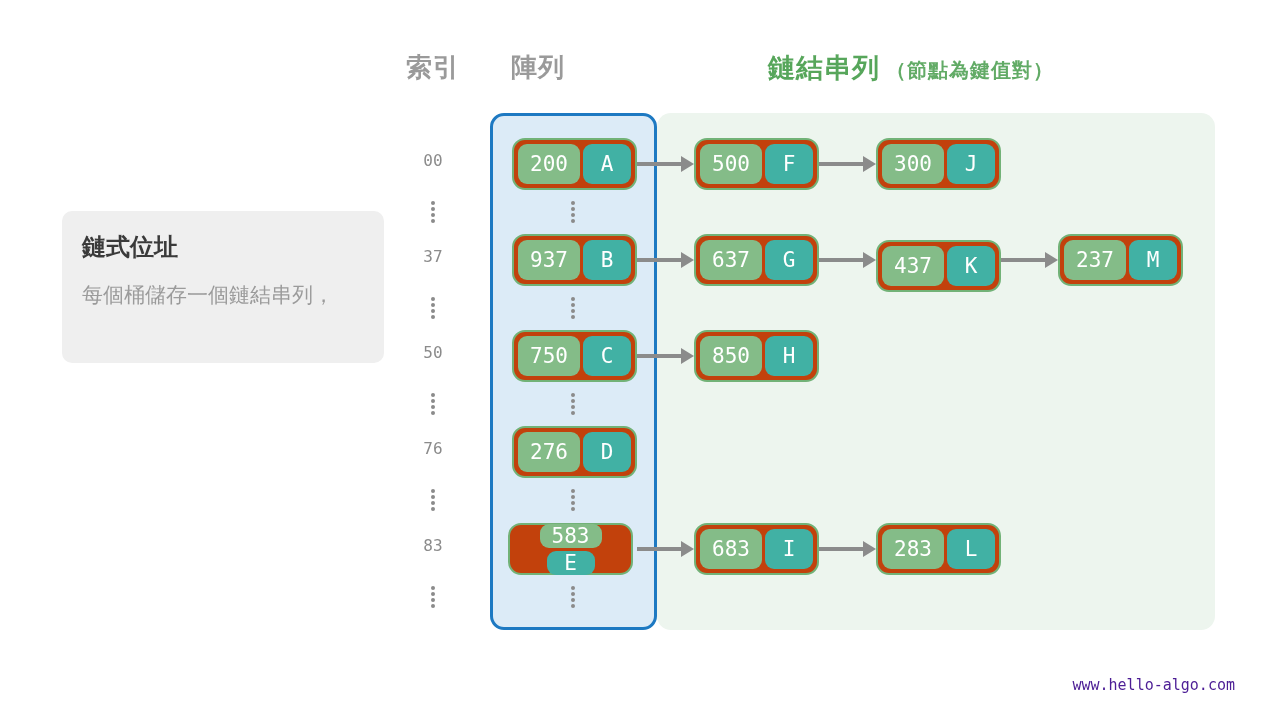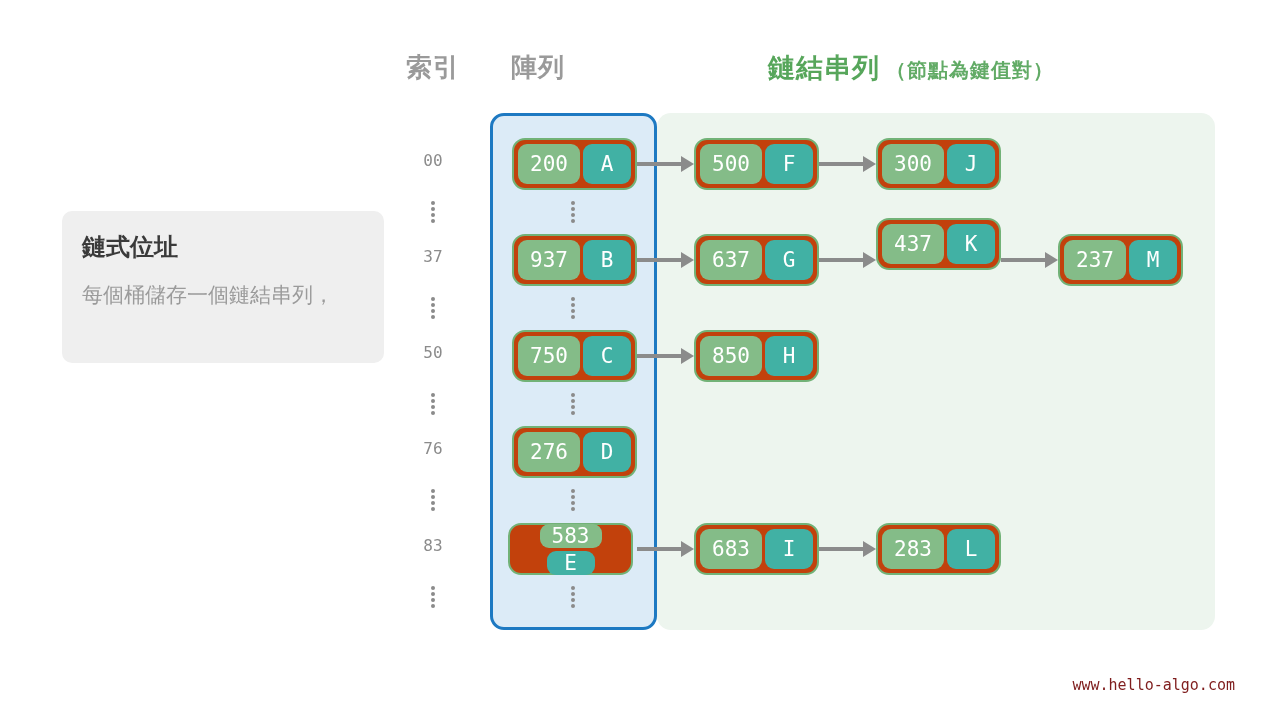--- a/index.html
+++ b/index.html
@@ -73,21 +73,21 @@
     position:absolute;right:0;top:0;width:0;height:0;
     border-left:13px solid #8b8b8b;border-top:8px solid transparent;border-bottom:8px solid transparent;
   }
 
   .vdots{position:absolute;display:flex;flex-direction:column;gap:2px;align-items:center;}
   .vdots .dot{width:4px;height:4px;border-radius:50%;background:#8b8b8b;}
 
   
   #watermark{
     position:absolute;right:45px;top:676px;
-    font-family:"DejaVu Sans Mono",monospace;font-size:15px;color:#7f1d1d;
+    font-family:"DejaVu Sans Mono",monospace;font-size:15px;color:#4c1d95;
   }
 </style>
 </head>
 <body>
 
 <div id="page">
 
   <div id="list-panel"></div>
   <div id="array-panel"></div>
 
@@ -136,21 +136,21 @@
         <div class="head"></div>
       </div>
       <div class="node" style="left: 694px; top: 234px;">
         <div class="cell key">637</div>
         <div class="cell val">G</div>
       </div>
       <div class="arrow" style="left: 819px; top: 252px;">
         <div class="shaft"></div>
         <div class="head"></div>
       </div>
-      <div class="node" style="left: 876px; top: 218px;">
+      <div class="node" style="left: 876px; top: 240px;">
         <div class="cell key">437</div>
         <div class="cell val">K</div>
       </div>
       <div class="arrow" style="left: 1001px; top: 252px;">
         <div class="shaft"></div>
         <div class="head"></div>
       </div>
       <div class="node" style="left: 1058px; top: 234px;">
         <div class="cell key">237</div>
         <div class="cell val">M</div>

